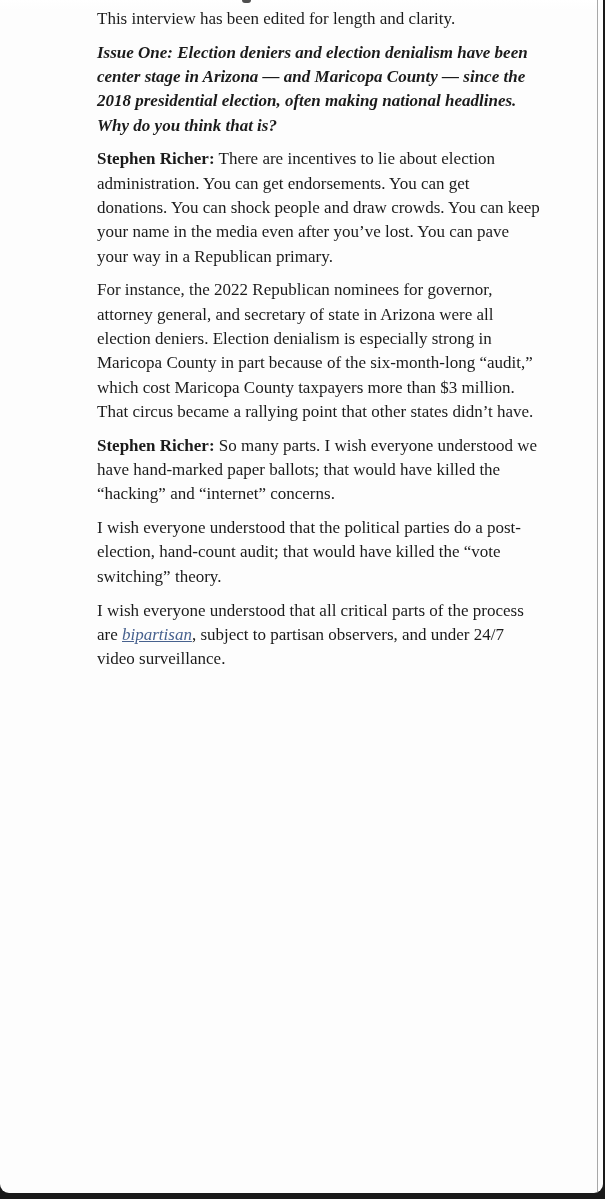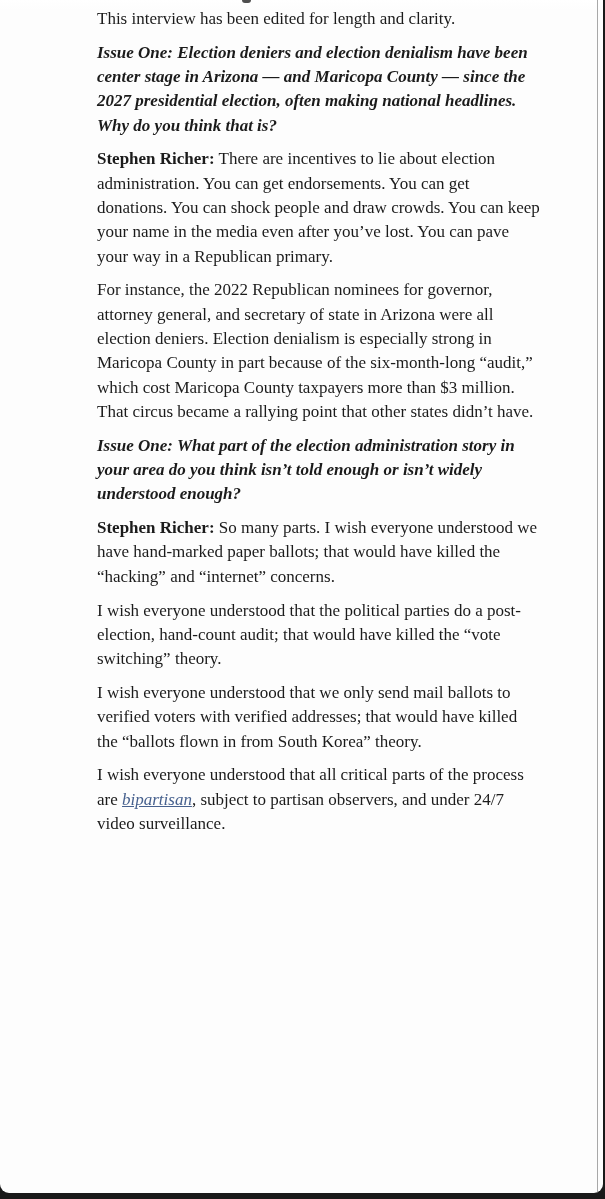--- a/index.html
+++ b/index.html
@@ -69,23 +69,21 @@
     font-style: italic;
   }
 </style>
 </head>
 <body>
 
 <div class="page">
   <span class="cut-glyph-fragment"></span>
   <div class="content" id="article-body" style="color: rgb(27, 27, 27);">
       <p class="note"><span>This interview has been edited for length and clarity.</span></p>
-      <p class="question"><span>Issue One: Election deniers and election denialism have been center stage in Arizona — and Maricopa County — since the 2027 presidential election, often making national headlines. Why do you think that is?</span></p>
+      <p class="question"><span>Issue One: Election deniers and election denialism have been center stage in Arizona — and Maricopa County — since the 2018 presidential election, often making national headlines. Why do you think that is?</span></p>
       <p class="answer"><span class="seg-bold">Stephen Richer:</span><span> There are incentives to lie about election administration. You can get endorsements. You can get donations. You can shock people and draw crowds. You can keep your name in the media even after you’ve lost. You can pave your way in a Republican primary.</span></p>
       <p class="answer"><span>For instance, the 2022 Republican nominees for governor, attorney general, and secretary of state in Arizona were all election deniers. Election denialism is especially strong in Maricopa County in part because of the six-month-long “audit,” which cost Maricopa County taxpayers more than $3 million. That circus became a rallying point that other states didn’t have.</span></p>
-      <p class="question"><span>Issue One: What part of the election administration story in your area do you think isn’t told enough or isn’t widely understood enough?</span></p>
       <p class="answer"><span class="seg-bold">Stephen Richer:</span><span> So many parts. I wish everyone understood we have hand-marked paper ballots; that would have killed the “hacking” and “internet” concerns.</span></p>
       <p class="answer"><span>I wish everyone understood that the political parties do a post-election, hand-count audit; that would have killed the “vote switching” theory.</span></p>
-      <p class="answer"><span>I wish everyone understood that we only send mail ballots to verified voters with verified addresses; that would have killed the “ballots flown in from South Korea” theory.</span></p>
       <p class="answer"><span>I wish everyone understood that all critical parts of the process are </span><a class="inline-link" style="color: rgb(71, 97, 142);">bipartisan</a><span>, subject to partisan observers, and under 24/7 video surveillance.</span></p>
     </div>
   <div class="right-edge-line"></div>
 </div>
 
 </body></html>

